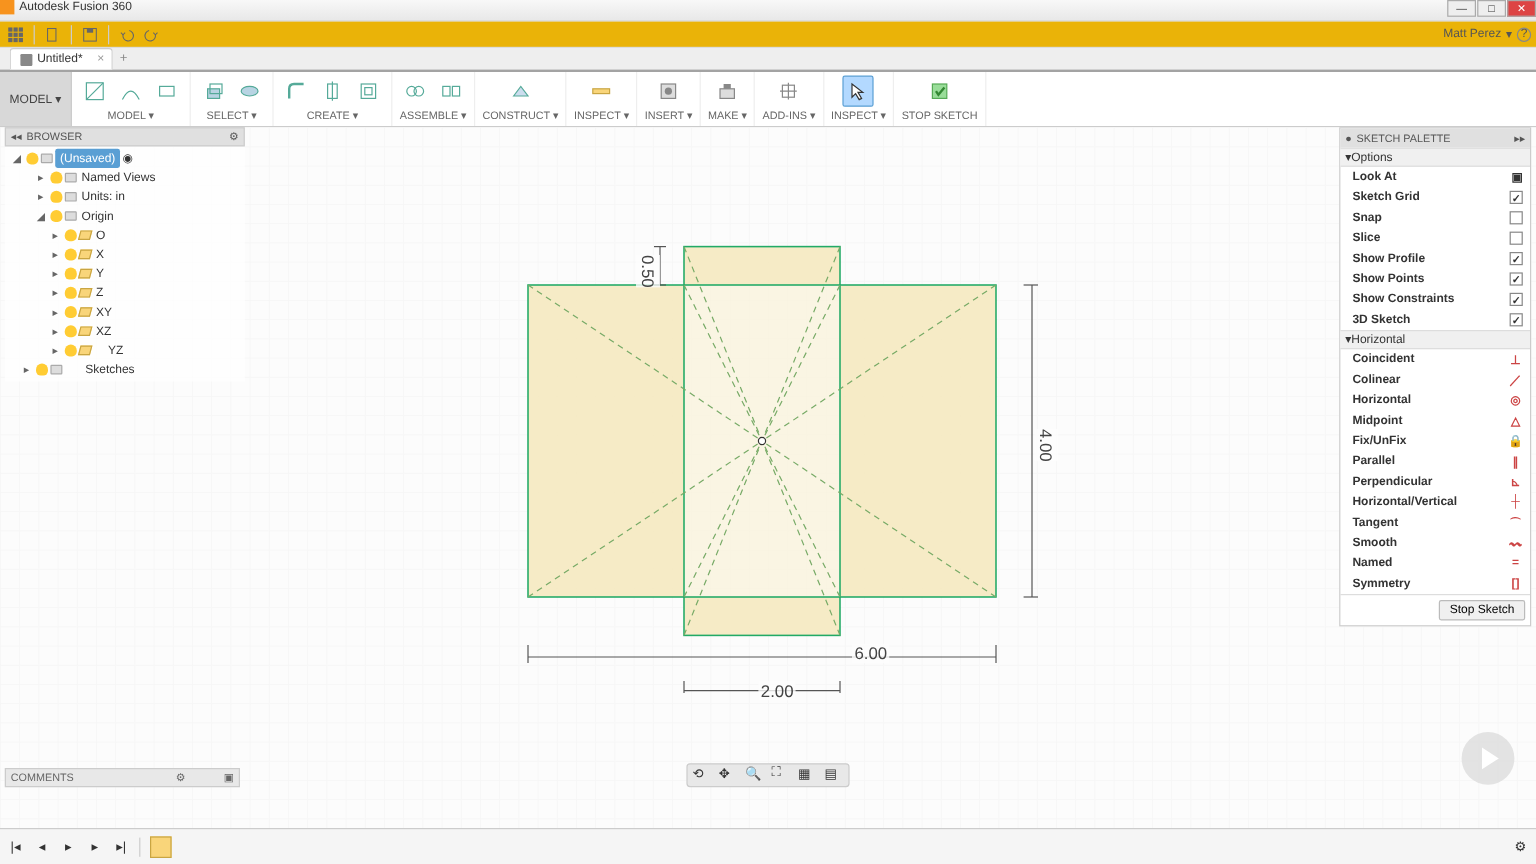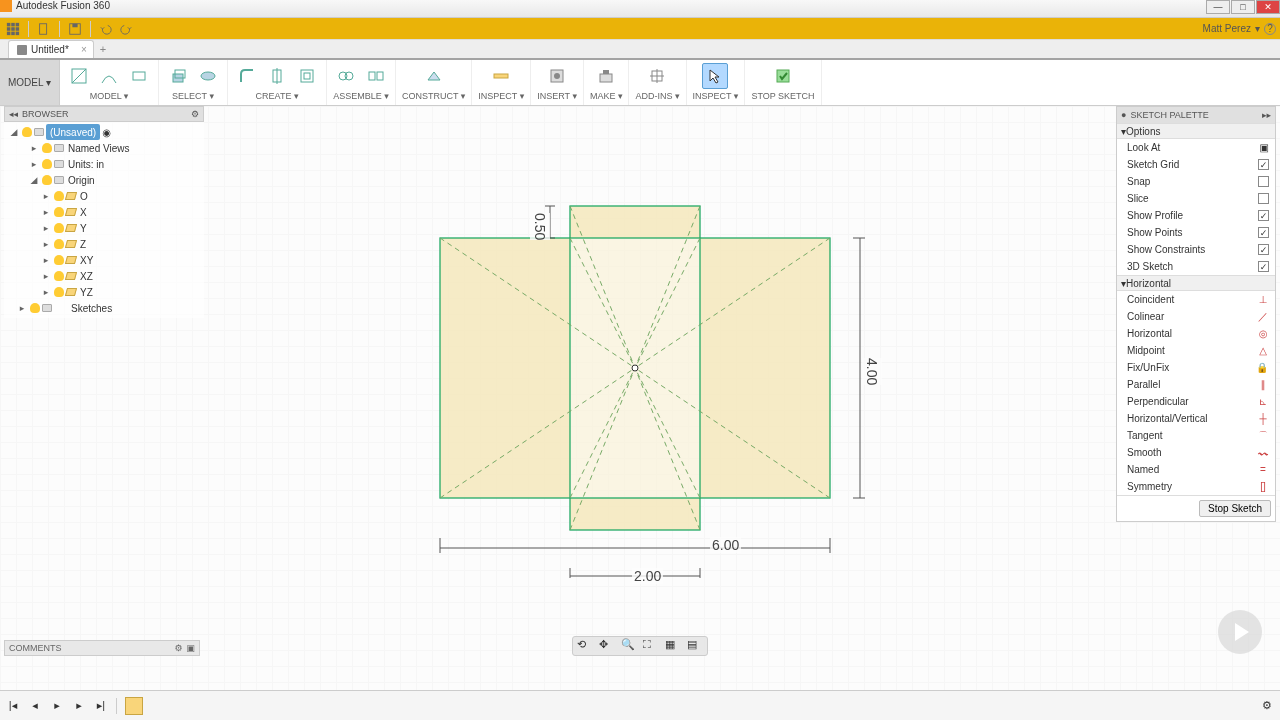--- a/index.html
+++ b/index.html
@@ -37,26 +37,26 @@
 .trow.sel { background:#5a9fd4; color:#fff; }
 .ti { width:12px; text-align:center; font-size:9px; color:#666; }
 .bulb { width:10px;height:10px;background:#ffcc33;border-radius:50% 50% 40% 40%; }
 .folder { width:10px;height:8px;background:#ddd;border:1px solid #aaa;border-radius:1px; }
 .plane { width:10px;height:8px;background:#f9d57a;border:1px solid #c9a542;transform:skewX(-15deg); }
 .viewcube { position:absolute; top:6px; right:12px; width:36px; height:36px; border:1px solid #ccc; background:#f8f8f8; display:flex; align-items:center; justify-content:center; font-size:9px; color:#888; }
 .sketch-canvas { position:absolute; left:50%; top:45%; transform:translate(-50%,-50%); }
 .palette { position:absolute; top:0; right:4px; width:160px; background:#fff; border:1px solid #ccc; font-size:10px; }
 .pal-hdr { height:16px; background:#e0e0e0; display:flex; align-items:center; padding:0 4px; font-size:9px; color:#555; gap:4px; }
 .pal-sec { height:16px; background:#f0f0f0; border-top:1px solid #ddd; border-bottom:1px solid #ddd; display:flex; align-items:center; padding:0 4px; font-size:10px; color:#333; }
-.pal-row { height:17px; display:flex; align-items:center; justify-content:space-between; padding:0 6px 0 10px; }
+.pal-row { height:17px; display:flex; align-items:center; justify-content:space-between; padding:0 6px 0 10px;font-weight:bold; }
 .chk { width:11px; height:11px; border:1px solid #888; display:inline-flex; align-items:center; justify-content:center; font-size:9px; color:#333; }
 .constraint-ic { width:12px; height:12px; display:flex; align-items:center; justify-content:center; font-size:10px; color:#c44; }
 .pal-foot { padding:4px; display:flex; justify-content:flex-end; border-top:1px solid #ddd; }
 .pal-foot button { font-size:10px; padding:2px 8px; background:#f0f0f0; border:1px solid #bbb; border-radius:2px; }
-.comments-bar { position:absolute; left:4px; bottom:34px; height:16px; width:196px; background:#e8e8e8; border:1px solid #ccc; display:flex; align-items:center; padding:0 4px; font-size:9px; color:#666; }
+.comments-bar { position:absolute; left:4px; bottom:34px; height:16px; width:196px; background:#e8e8e8; border:1px solid #ccc; display:flex; align-items:center; padding:0 4px; font-size:9px; color:#666;gap:28px; }
 .navbar { position:absolute; bottom:34px; left:50%; transform:translateX(-50%); height:20px; background:rgba(230,230,230,.9); border:1px solid #ccc; border-radius:3px; display:flex; align-items:center; padding:0 4px; gap:6px; }
 .navbtn { width:16px;height:16px; }
 .playbar { position:absolute; bottom:0; left:0; right:0; height:30px; background:#f5f5f5; border-top:1px solid #ccc; display:flex; align-items:center; padding:0 6px; gap:8px; }
 .pbtn { width:14px;height:14px;display:flex;align-items:center;justify-content:center; }
 .bigplay { position:absolute; right:18px; bottom:36px; width:44px; height:44px; border-radius:50%; background:rgba(220,220,220,.8); display:flex; align-items:center; justify-content:center; }
 .bigplay::after { content:""; border-left:14px solid #fff; border-top:9px solid transparent; border-bottom:9px solid transparent; margin-left:4px; }
 .dim { position:absolute; font-size:14px; color:#444; background:rgba(252,252,252,.8); padding:0 2px; }
 </style>
 </head>
 <body>
@@ -350,21 +350,21 @@
           <div class="trow" style="padding-left: 36px;">
             <span class="ti">▸</span>
             <span class="bulb"></span>
             <span class="plane"></span>
             <span style="margin-left:2px">XZ</span>
           </div>
           <div class="trow" style="padding-left: 36px;">
             <span class="ti">▸</span>
             <span class="bulb"></span>
             <span class="plane"></span>
-            <span style="margin-left:2px">YZ</span>
+            <span style="margin-left:12px">YZ</span>
           </div>
           <div class="trow" style="padding-left: 12px;">
             <span class="ti">▸</span>
             <span class="bulb"></span>
             <span class="folder"></span>
             <span style="margin-left:17px">Sketches</span>
           </div>
         </div>
     </div>
   </div>

